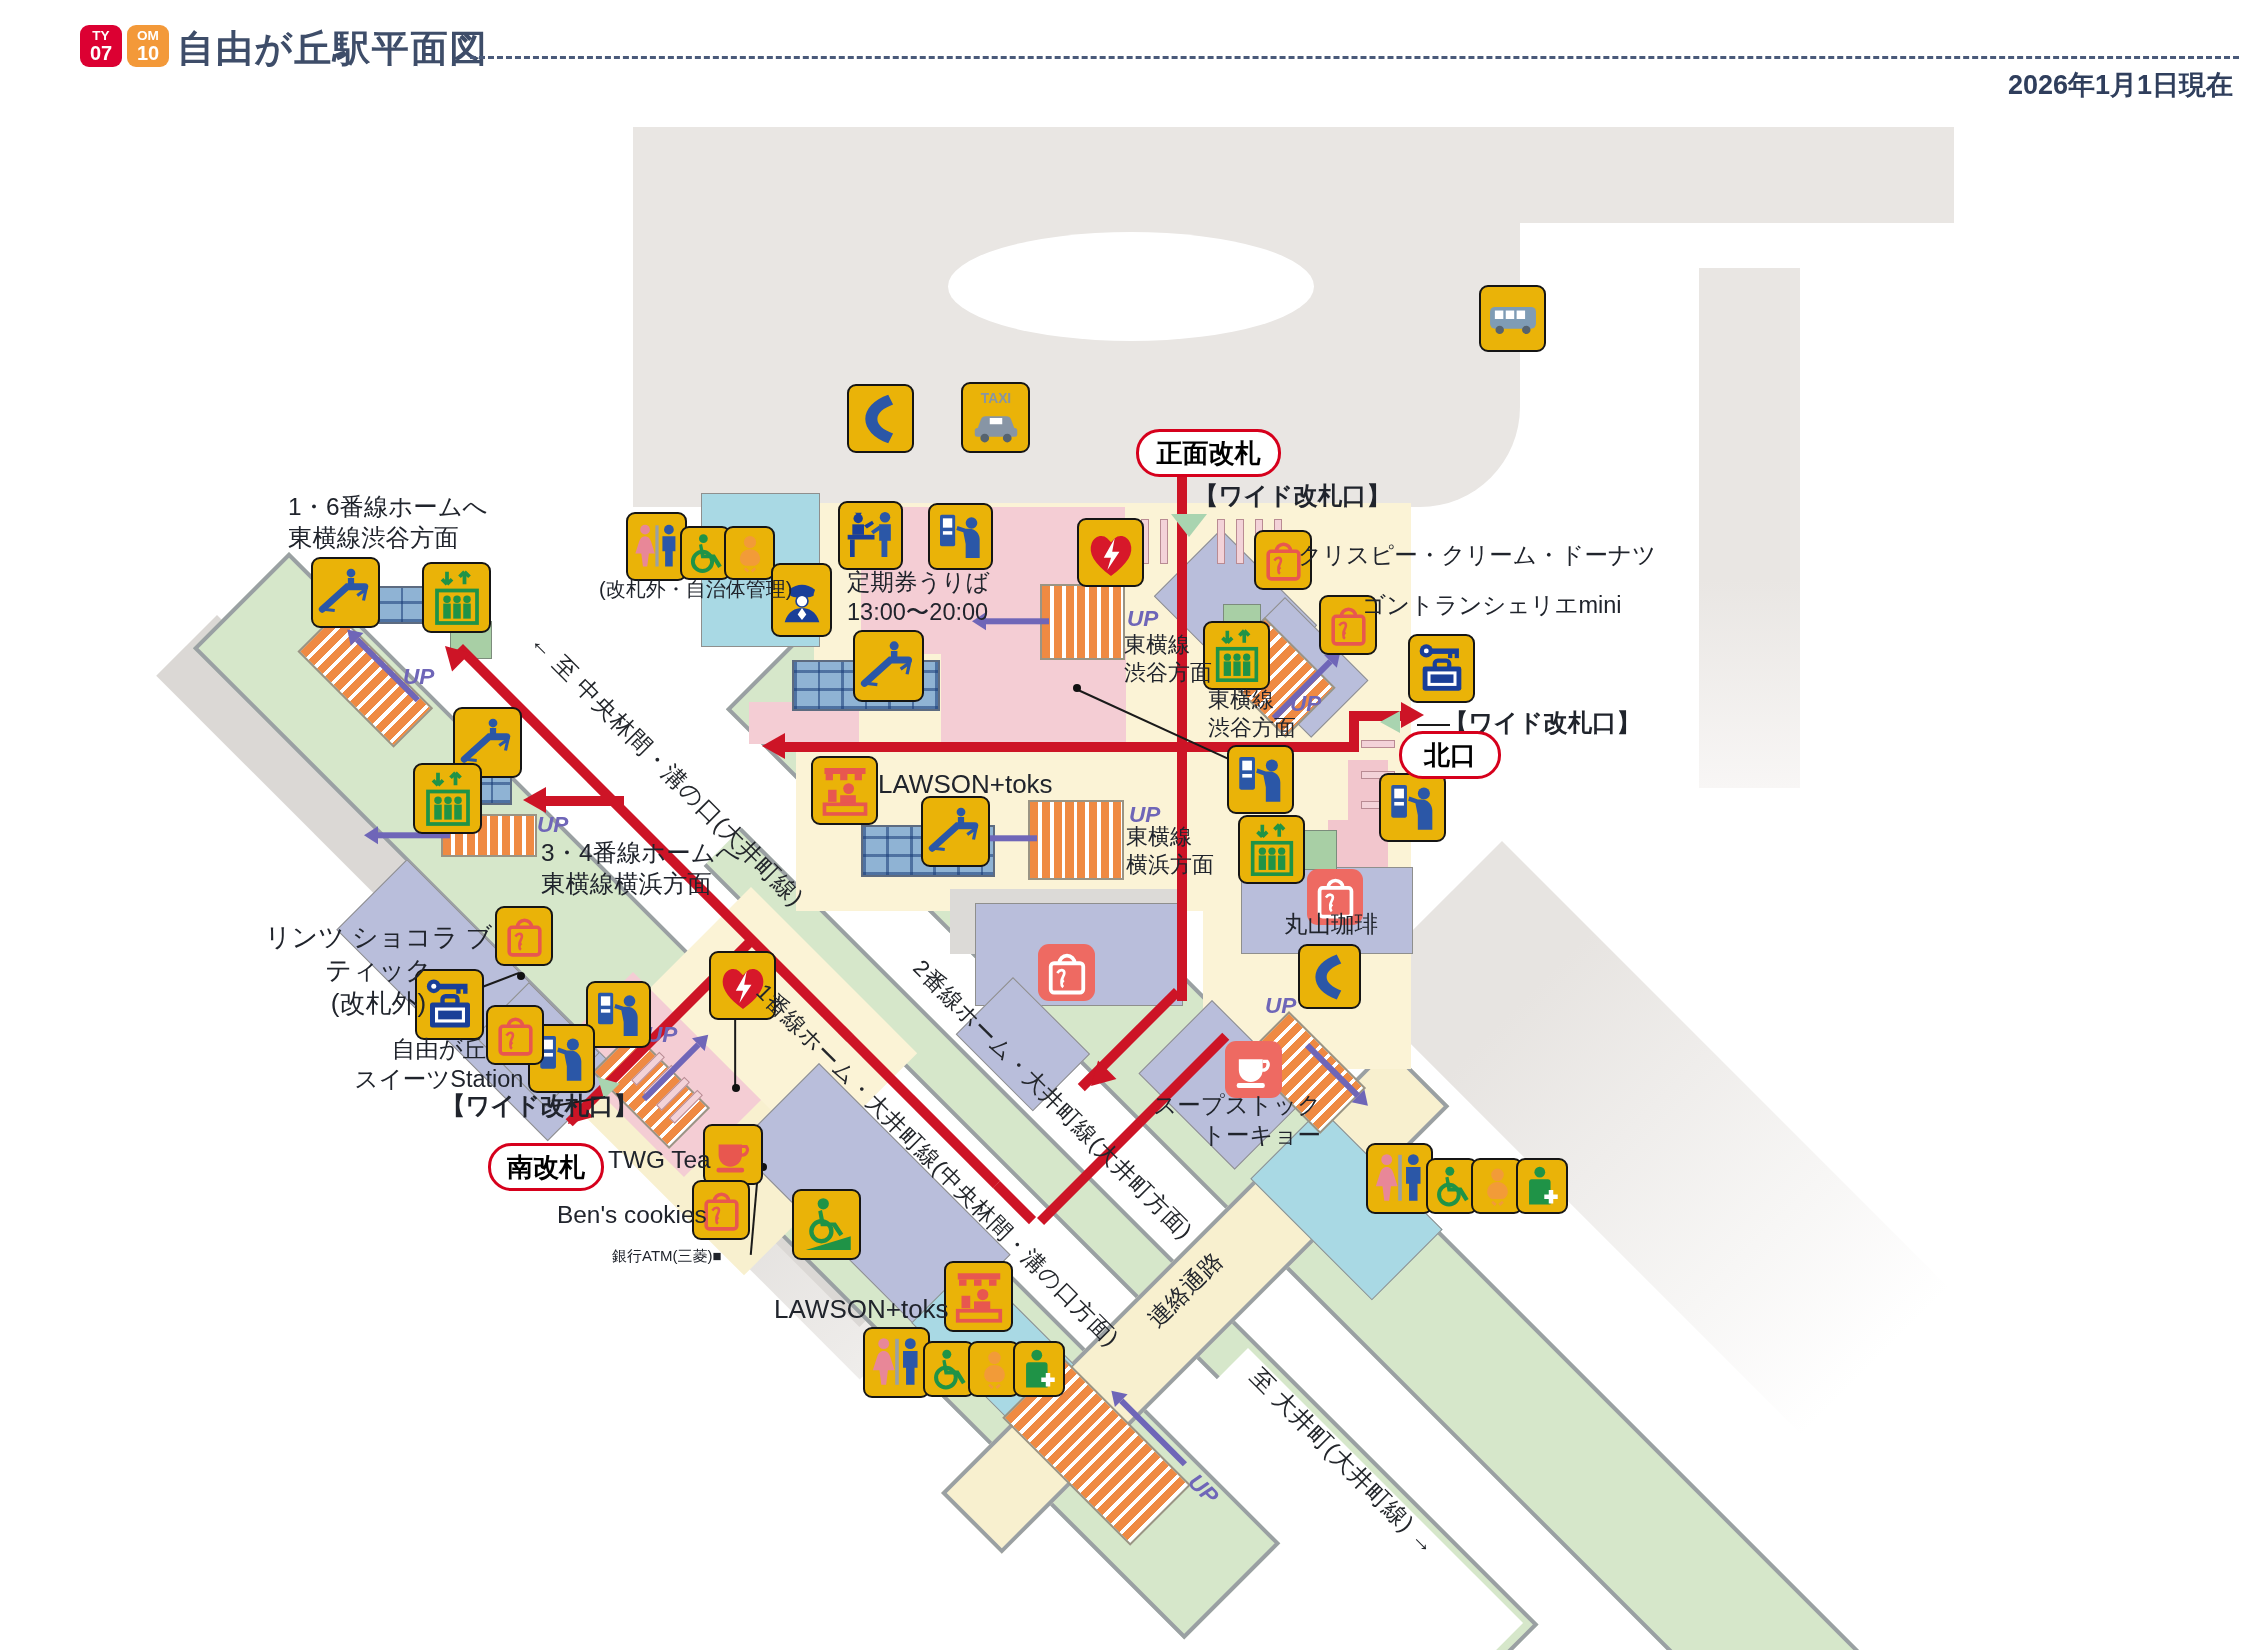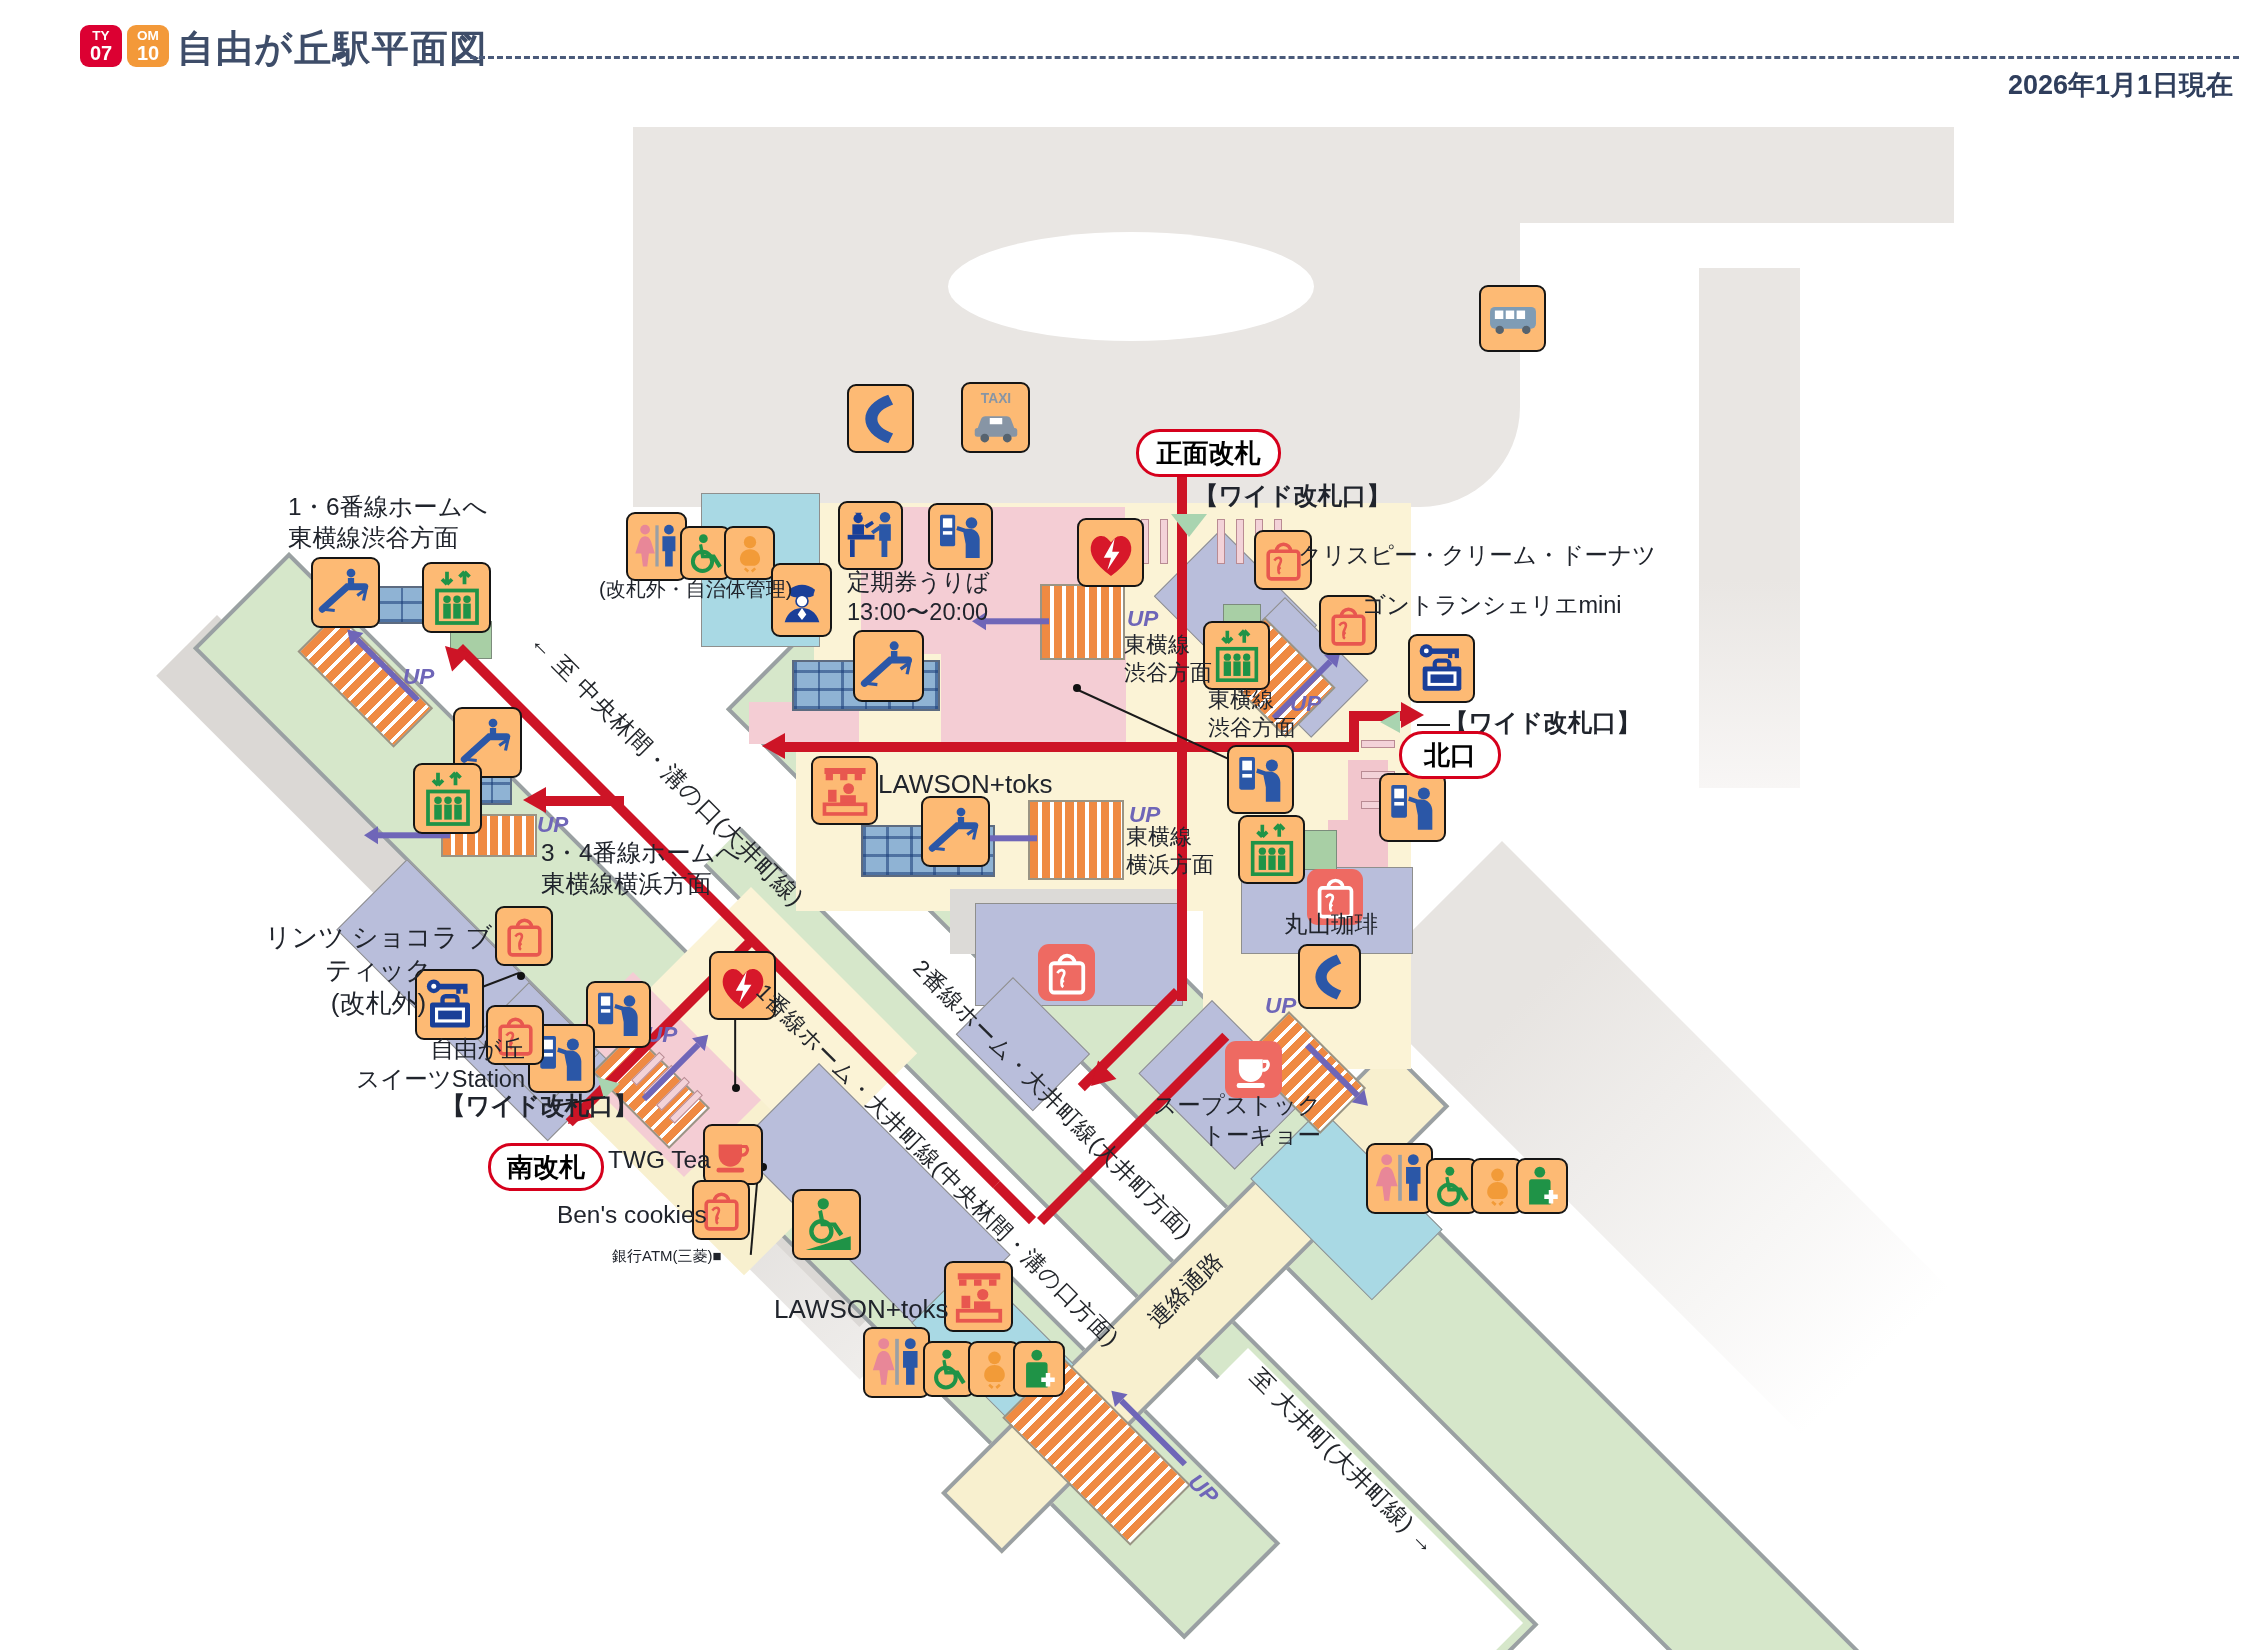--- a/index.html
+++ b/index.html
@@ -21,21 +21,21 @@
   .esteps{background-color:#8fb3d4;border:2.7px solid #5d6b80;
     background-image:repeating-linear-gradient(90deg,rgba(25,60,120,.55) 0 2.7px,transparent 2.7px 23.5px),
     repeating-linear-gradient(0deg,rgba(25,60,120,.55) 0 2.7px,transparent 2.7px 18px);}
   .rseg{position:absolute;background:#cd1426;height:10px;transform-origin:top left;}
   .tri{position:absolute;width:0;height:0;transform-origin:left center;}
   .gbar{position:absolute;background:#f3d2d8;border:1.4px solid #b98b93;box-sizing:border-box;}
   .lbl{position:absolute;color:#20242c;white-space:pre-line;line-height:1.26;font-weight:500;}
   .up{position:absolute;color:#6f66b8;font-weight:800;font-size:22.6px;font-style:italic;}
   .exit{position:absolute;background:#fff;border:3.6px solid #d6001c;border-radius:23.5px;color:#000;
     font-weight:800;font-size:26px;display:flex;align-items:center;justify-content:center;height:42px;}
-  .ibox{position:absolute;background:#fdba74;border:2.3px solid #151515;border-radius:9px;padding:2.7px;
+  .ibox{position:absolute;background:#eab308;border:2.3px solid #151515;border-radius:9px;padding:2.7px;
     display:flex;align-items:center;justify-content:center;}
   .ibox svg{width:100%;height:100%;display:block;}
   .tile{border:none;background:#ee6a62;border-radius:11px;}
   .parrow{position:absolute;height:6.3px;background:#6f66b8;transform-origin:left center;}
   .parrow::after{content:'';position:absolute;right:-13.6px;top:-6.3px;border-left:14.5px solid #6f66b8;
     border-top:9.5px solid transparent;border-bottom:9.5px solid transparent;}
   .lead{position:absolute;height:2.3px;background:#1a1a1a;transform-origin:left center;}
   .dot{position:absolute;width:8.1px;height:8.1px;border-radius:50%;background:#111;}
   .tlabel{position:absolute;font-size:22.6px;color:#23262b;transform-origin:left top;white-space:nowrap;letter-spacing:0.9px;}
   .hdr-title{position:absolute;left:177px;top:23.5px;font-size:37px;font-weight:800;color:#3e4d69;letter-spacing:1.8px;}
@@ -640,21 +640,21 @@
   <div class="lbl" style="left:1194px;top:481px;font-size:24.4px;font-weight:600;">【ワイド改札口】</div>
   <div class="lbl" style="left:1444px;top:708px;font-size:24.4px;font-weight:600;">【ワイド改札口】</div>
   <div class="lbl" style="left:441px;top:1091px;font-size:24.4px;font-weight:600;">【ワイド改札口】</div>
   <div class="lbl" style="left:878px;top:768px;font-size:26px;">LAWSON+toks</div>
   <div class="lbl" style="left:774px;top:1293px;font-size:26px;">LAWSON+toks</div>
   <div class="lbl" style="left:1284px;top:910px;font-size:23.5px;">丸山珈琲</div>
   <div class="lbl" style="left:1113px;top:1091px;width:208px;text-align:right;font-size:23.5px;">スープストック
 トーキョー</div>
   <div class="lbl" style="left:261px;top:921px;width:235px;text-align:center;font-size:26px;">リンツ ショコラ ブティック
 (改札外)</div>
-  <div class="lbl" style="left:353px;top:1035px;width:172px;text-align:right;font-size:23.5px;">自由が丘
+  <div class="lbl" style="left:353px;top:1035px;width:172px;text-align:center;font-size:23.5px;">自由が丘
 スイーツStation</div>
   <div class="lbl" style="left:608px;top:1145px;font-size:24.4px;">TWG Tea</div>
   <div class="lbl" style="left:557px;top:1200px;font-size:24.4px;">Ben's cookies</div>
   <div class="lbl" style="left:612px;top:1247px;font-size:15px;">銀行ATM(三菱)■</div>
   <div class="lbl rm45" style="left:1142px;top:1313px;font-size:23.5px;white-space:nowrap;">連絡通路</div>
   <div class="tlabel r45" style="left:771px;top:977px;">1番線ホーム・大井町線(中央林間・溝の口方面)</div>
   <div class="tlabel r45" style="left:928px;top:953px;">2番線ホーム・大井町線(大井町方面)</div>
   <div class="tlabel r45" style="left:546px;top:626px;font-size:23.5px;">← 至 中央林間・溝の口(大井町線)</div>
   <div class="tlabel r45" style="left:1266px;top:1361px;font-size:23.5px;">至 大井町(大井町線) →</div>
 

